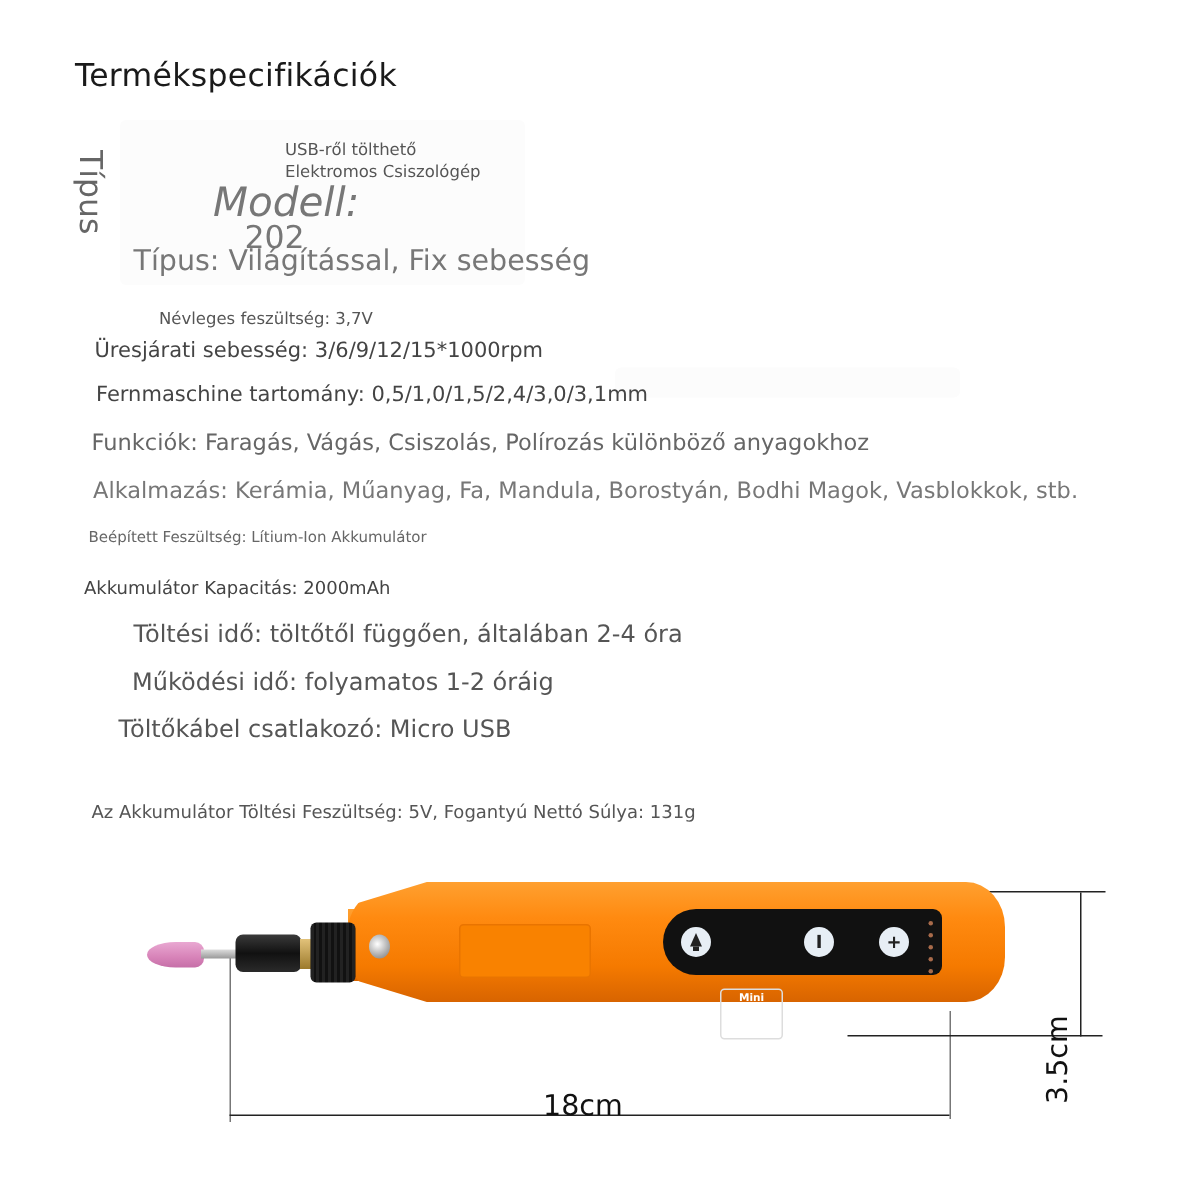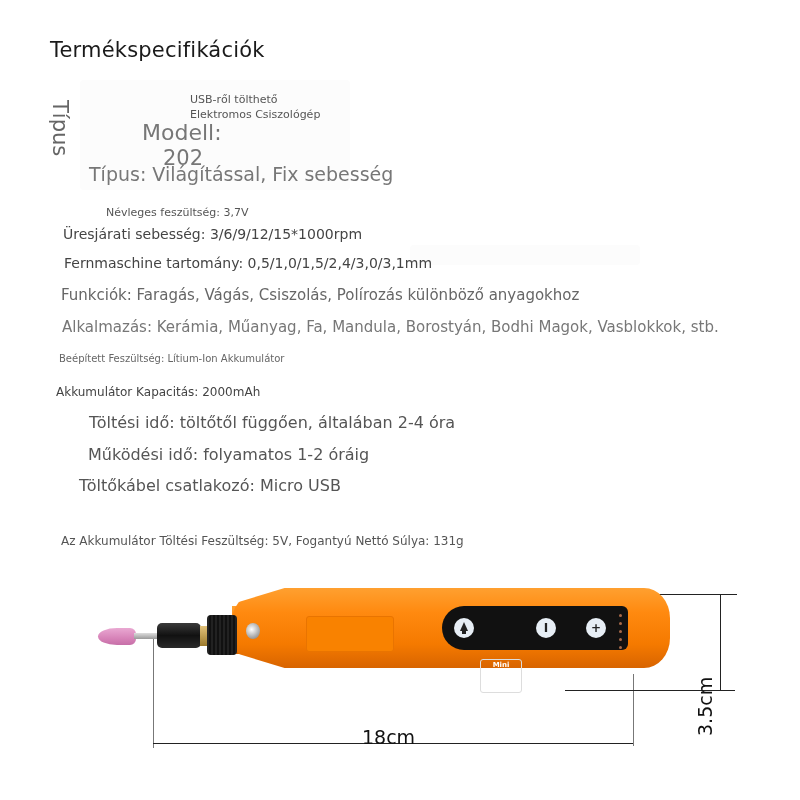--- a/index.html
+++ b/index.html
@@ -3,21 +3,21 @@
   <meta charset="utf-8">
   <style>
     * { box-sizing: border-box; margin: 0; padding: 0; }
     html, body { width: 800px; height: 800px; background: #ffffff; overflow: hidden; }
     body { position: relative; font-family: "DejaVu Sans", "Liberation Sans", sans-serif; color: #333; }
     .abs { position: absolute; white-space: nowrap; }
     .title { left: 50px; top: 38px; font-size: 21px; color: #1a1a1a; letter-spacing: 0.2px; }
     .faint-box { position: absolute; background: #fcfcfc; border-radius: 4px; }
     .product-name { left: 190px; top: 92px; width: 150px; text-align: left; font-size: 11px; color: #555; line-height: 15px; }
     .rot-tipus { left: 42px; top: 100px; font-size: 21px; color: #666; transform-origin: left top; transform: translate(30px, 0) rotate(90deg); }
-    .model-label { left: 142px; top: 120px; font-size: 22px; color: #777; }
+    .model-label { left: 142px; top: 120px; font-size: 27px; color: #777; font-style: italic; }
     .model-num { left: 163px; top: 146px; font-size: 21px; color: #777; }
     .tipus-line { left: 89px; top: 163px; font-size: 19px; color: #777; }
     .s11 { font-size: 11px; color: #555; }
     .s12 { font-size: 12px; color: #444; }
     .s14 { font-size: 14px; color: #444; }
     .s15 { font-size: 15px; color: #666; }
     .s16 { font-size: 16px; color: #555; }
     .s10 { font-size: 10px; color: #666; }
 
     

